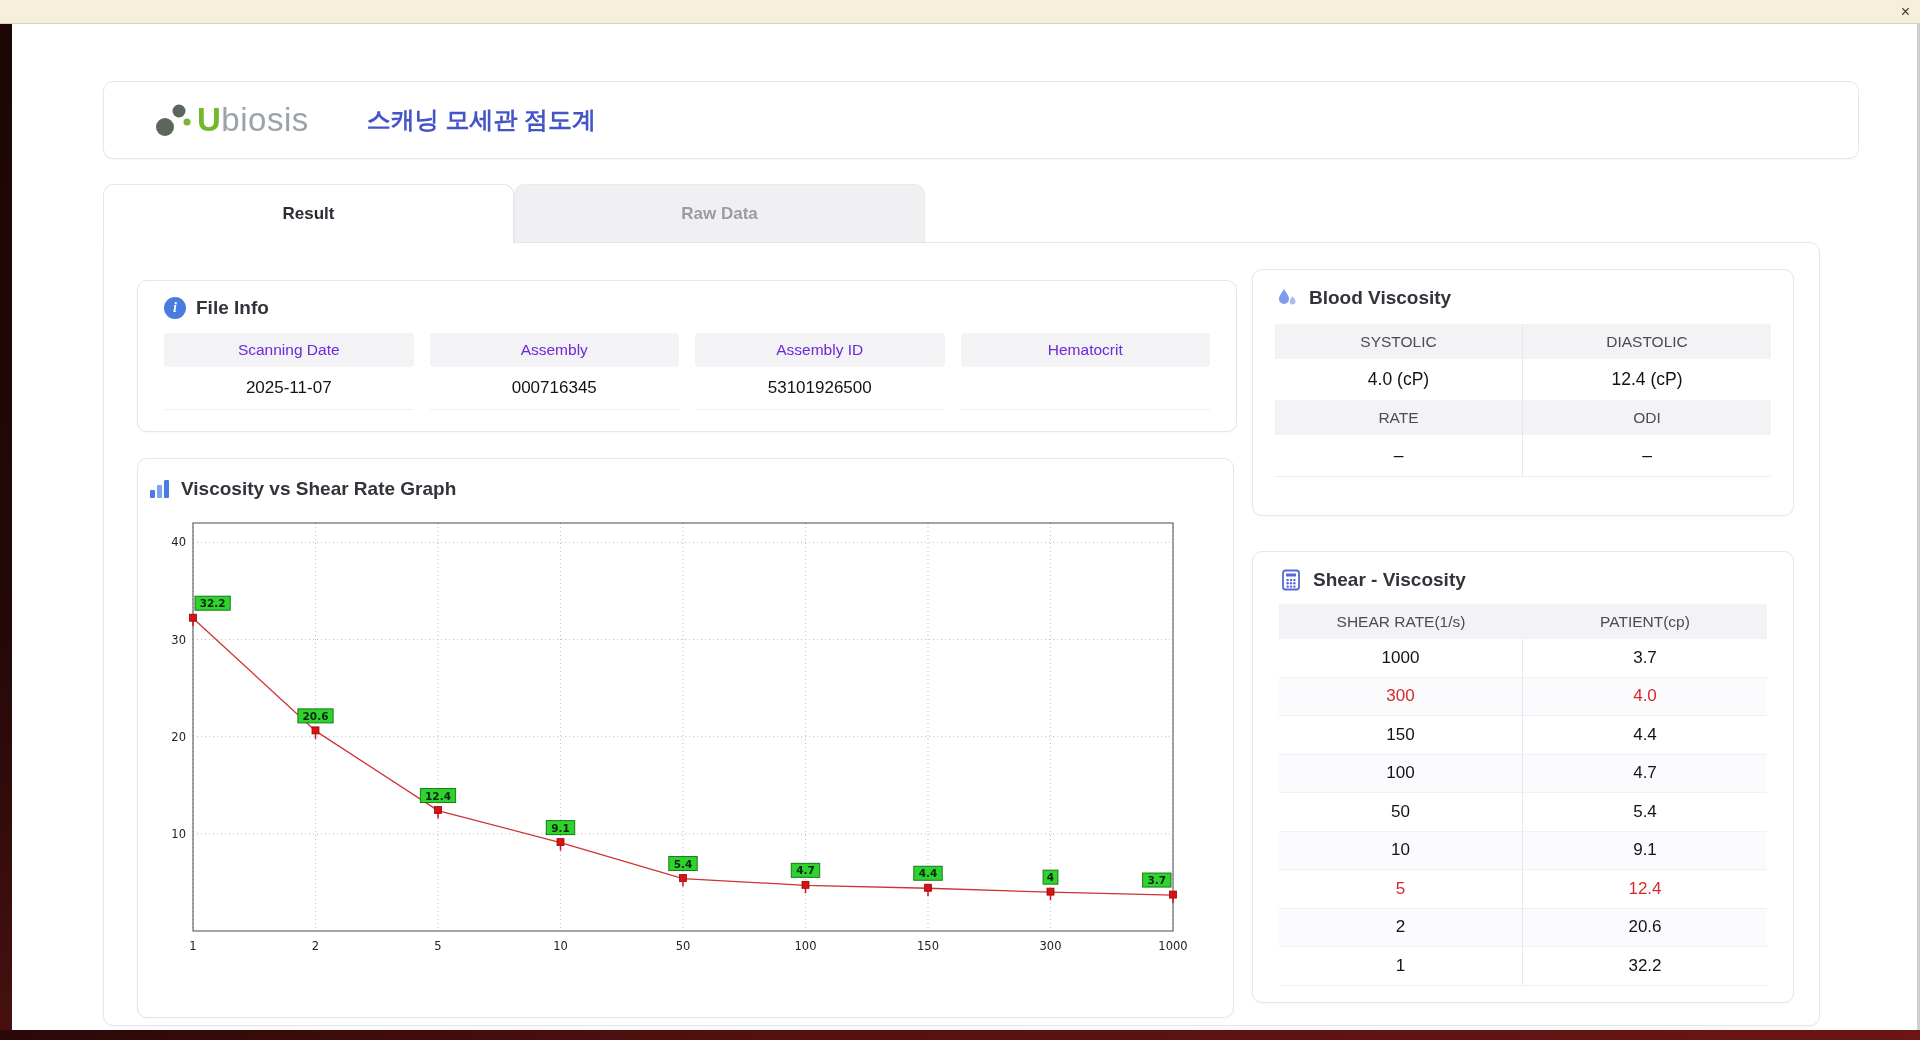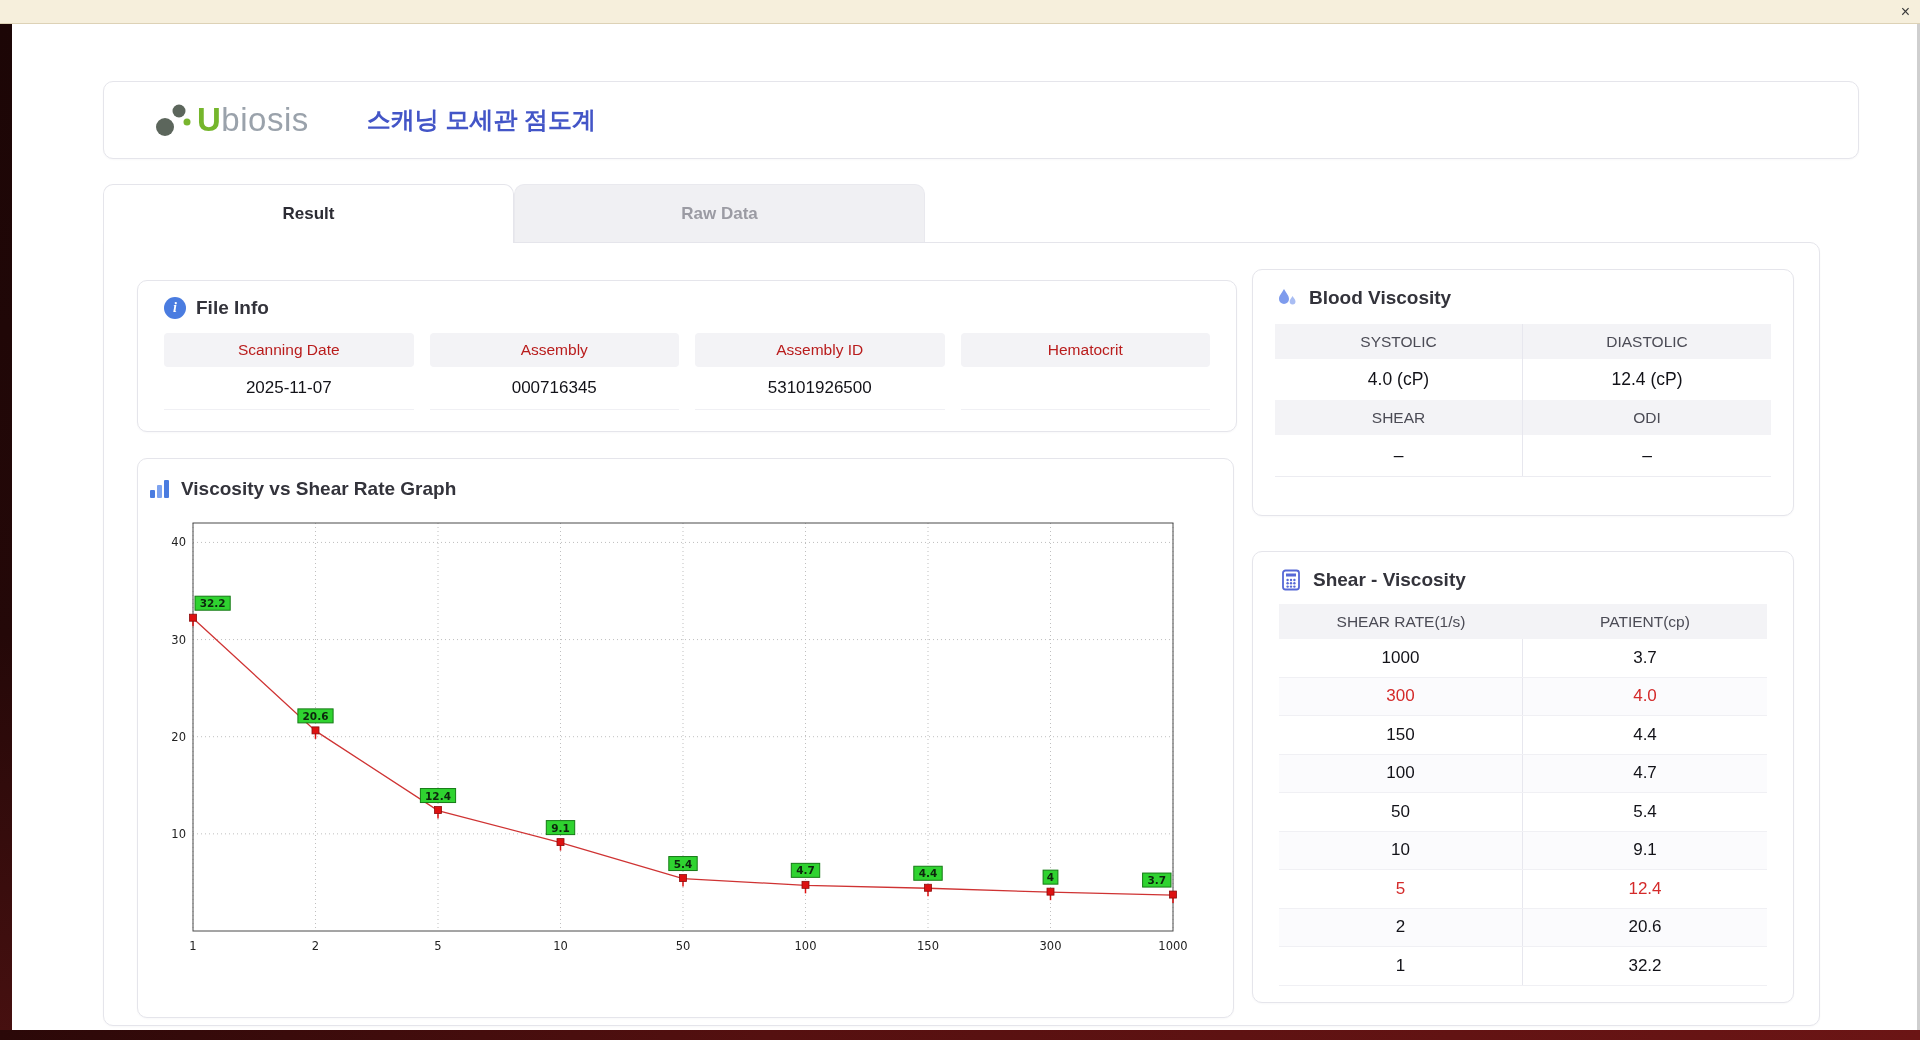--- a/index.html
+++ b/index.html
@@ -26,21 +26,21 @@
   .tab.inactive{background:#f0f0f3;border:1px solid #e9e9ee;border-bottom:none;color:#9b9ba3;z-index:1;position:relative;}
 
   .panel{left:91px;top:218px;width:1717px;height:784px;z-index:2;border-radius:0 10px 10px 10px;}
 
   .section-title{display:flex;align-items:center;gap:10px;font-size:19px;font-weight:700;color:#33333b;}
   .info-badge{width:22px;height:22px;border-radius:50%;background:#4a7ce0;color:#fff;font-size:14px;font-weight:700;display:flex;align-items:center;justify-content:center;font-family:"Liberation Serif",serif;font-style:italic;flex:0 0 22px;}
 
   .file-info{left:33px;top:37px;width:1100px;height:152px;padding:16px 26px;}
   .fields{display:flex;gap:16px;margin-top:14px;}
   .field{width:250px;border-bottom:1px solid #f0f0f4;}
-  .field-label{height:34px;background:#f3f3f6;border-radius:4px;display:flex;align-items:center;justify-content:center;font-size:15.5px;color:#b91c1c;text-align:center;}
+  .field-label{height:34px;background:#f3f3f6;border-radius:4px;display:flex;align-items:center;justify-content:center;font-size:15.5px;color:#6d28d9;text-align:center;}
   .field-value{height:42px;display:flex;align-items:center;justify-content:center;font-size:17px;color:#121218;}
 
   .graph-card{left:33px;top:215px;width:1097px;height:560px;padding:18px 9px;}
   .chart-mount{margin-top:10px;margin-left:2px;}
 
   .bv-card{left:1148px;top:26px;width:542px;height:247px;padding:16px 22px;}
   .bv-grid{display:grid;grid-template-columns:1fr 1fr;margin-top:14px;border-bottom:1px solid #ececf1;}
   .bv-cell{display:flex;align-items:center;justify-content:center;}
   .bv-cell.head{background:#f3f3f6;height:35px;font-size:15.5px;color:#4b4b55;}
   .bv-cell.value{height:41px;font-size:17.5px;color:#121218;}
@@ -194,21 +194,21 @@
           <path d="M9 3 C6.5 7.5 4 9.5 4 13 a5 5 0 0 0 10 0 C14 9.5 11.5 7.5 9 3 Z" fill="#7e9bed"></path>
           <path d="M17.5 10 C16 12.5 14.7 13.6 14.7 15.6 a2.9 2.9 0 0 0 5.8 0 C20.5 13.6 19.2 12.5 17.5 10 Z" fill="#a9bdf3"></path>
         </svg>
         <span>Blood Viscosity</span>
       </div>
       <div class="bv-grid">
           <div class="bv-cell head c0">SYSTOLIC</div>
           <div class="bv-cell head">DIASTOLIC</div>
           <div class="bv-cell value c0">4.0 (cP)</div>
           <div class="bv-cell value">12.4 (cP)</div>
-          <div class="bv-cell head c0">SHEAR</div>
+          <div class="bv-cell head c0">RATE</div>
           <div class="bv-cell head">ODI</div>
           <div class="bv-cell value c0">–</div>
           <div class="bv-cell value">–</div>
         </div>
     </div>
 
     <div class="card shear-card">
       <div class="section-title">
         <svg width="24" height="24" viewBox="0 0 24 24">
           <rect x="4" y="2.5" width="16" height="19" rx="2.5" fill="none" stroke="#5668d6" stroke-width="1.8"></rect>

